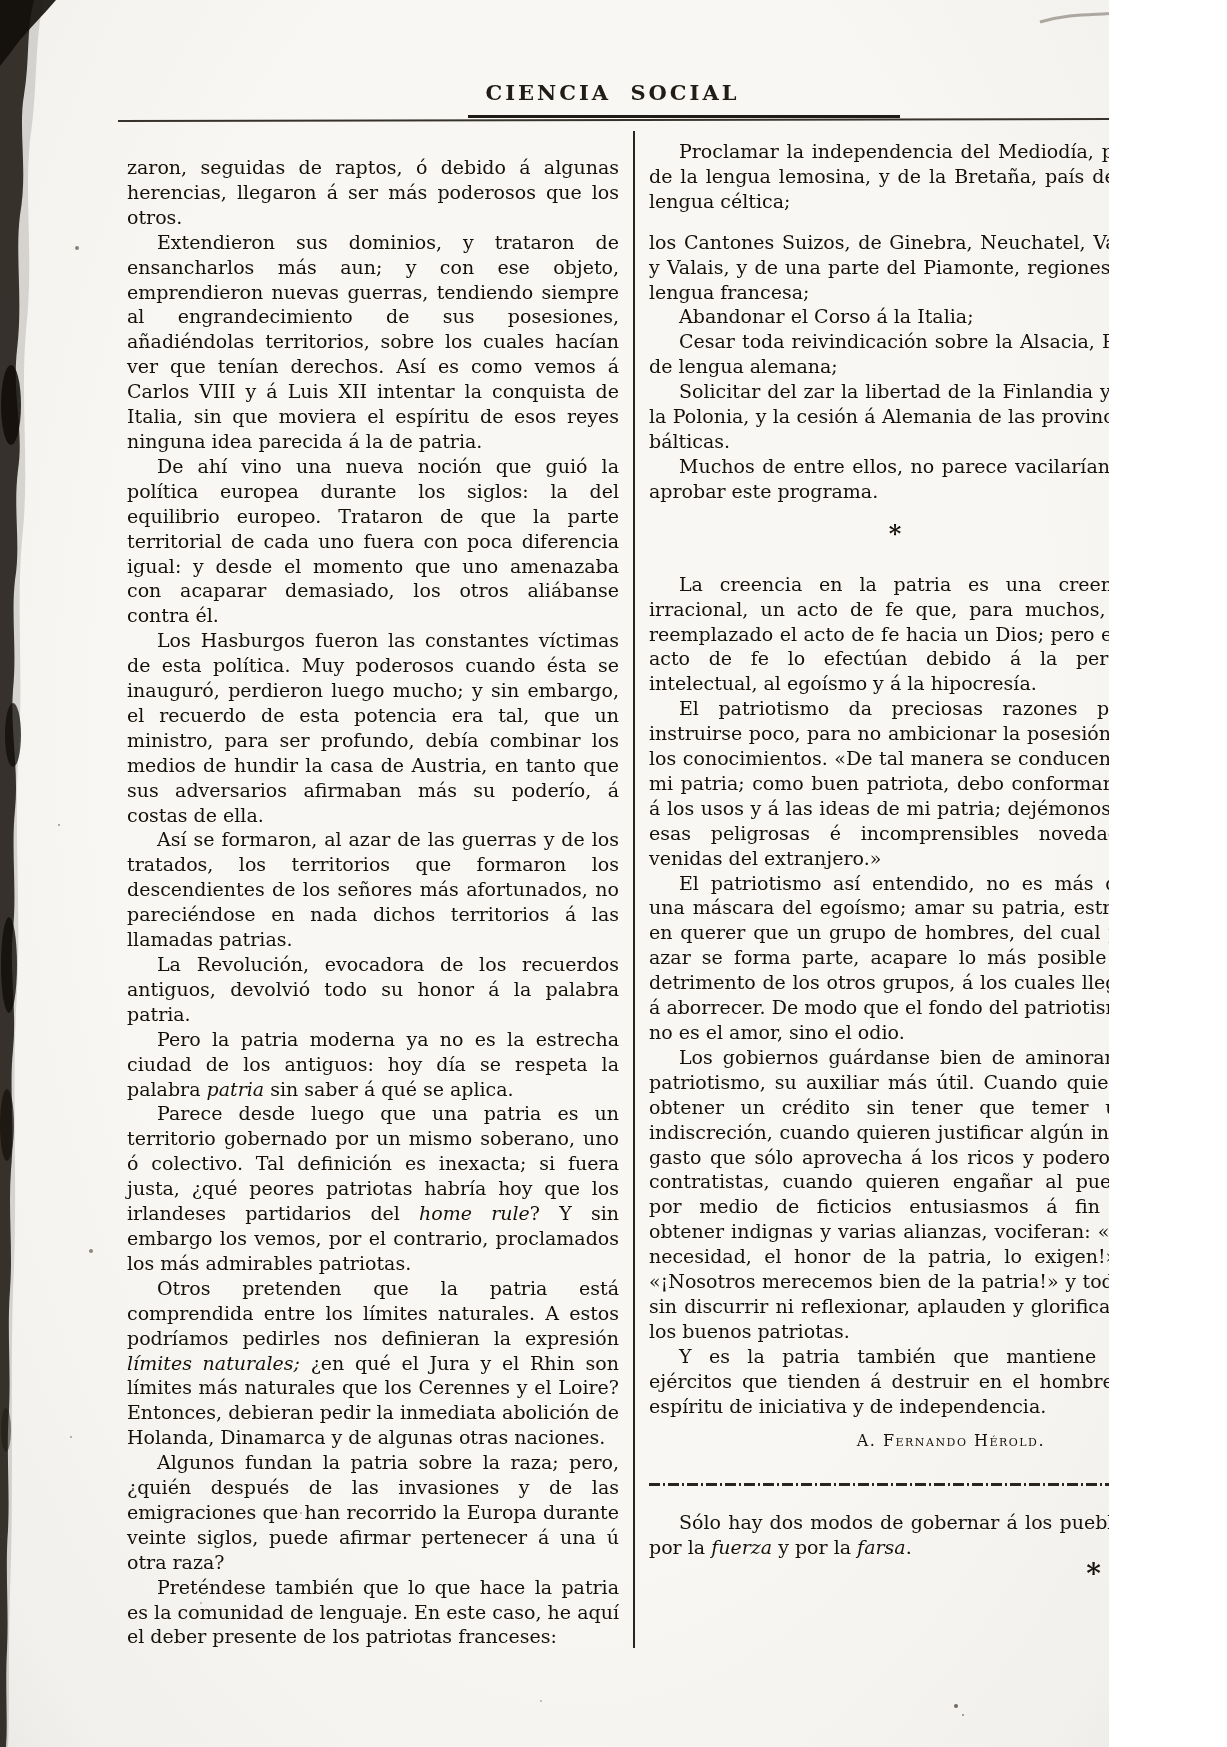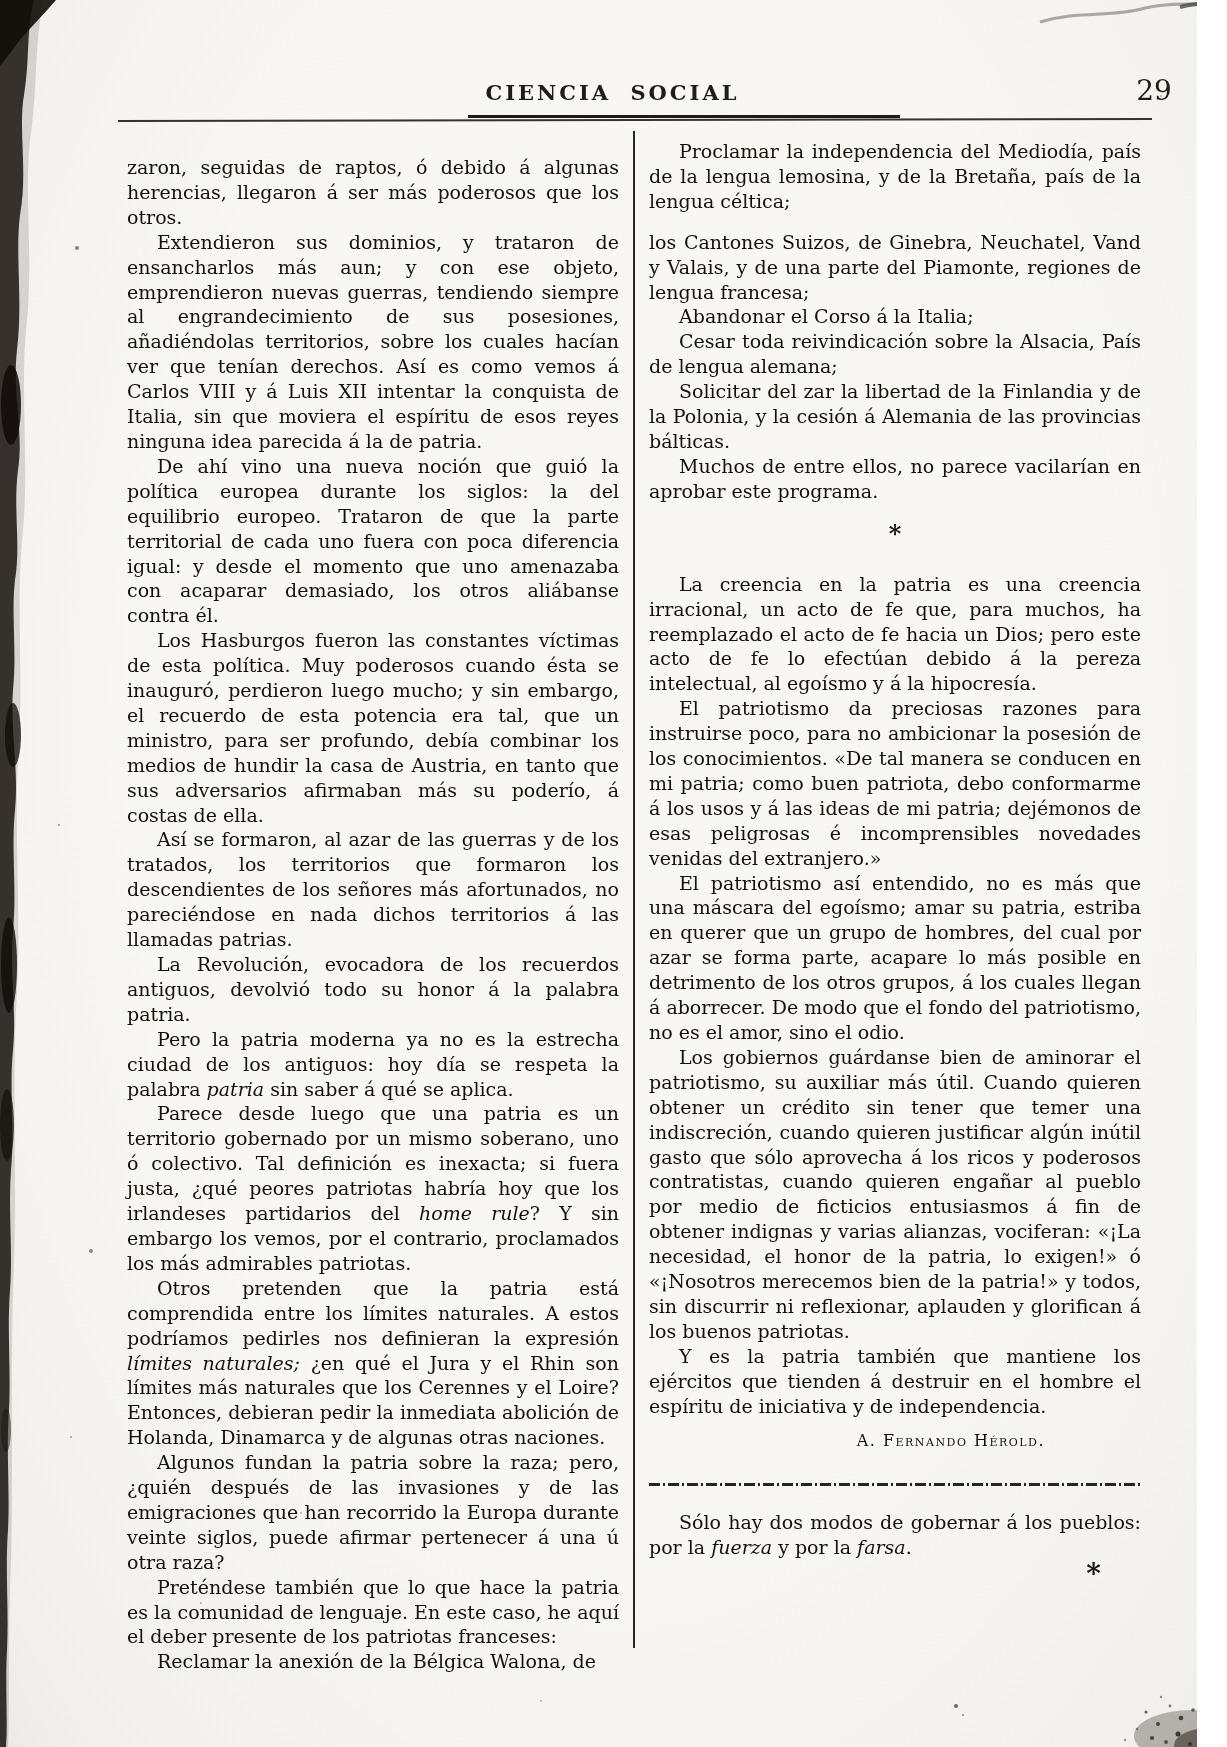--- a/index.html
+++ b/index.html
@@ -1,18 +1,18 @@
 <!DOCTYPE html>
 <html><head>
 <meta charset="utf-8">
 <style>
   html, body { margin:0; padding:0; }
   body { width:1227px; height:1747px; }
   .page {
-    position:relative; width:1197px; height:1747px; overflow:hidden;
+    position:relative; width:1109px; height:1747px; overflow:hidden;
     background: radial-gradient(ellipse at 52% 42%, #f8f7f3 55%, #f1f0ec 92%, #eceae6 100%);
     font-family:"DejaVu Serif", serif;
     color:#17120c;
   }
   .journal-title {
     position:absolute; top:80px; left:440px; width:345px;
     text-align:center; font-size:21px; font-weight:bold;
     letter-spacing:3px; word-spacing:9px; color:#211c16;
   }
   .page-number {
@@ -95,21 +95,20 @@
       <p class="para"><span>Extendieron sus dominios, y trataron de ensancharlos más aun; y con ese objeto, emprendieron nuevas guerras, tendiendo siempre al engrandecimiento de sus posesiones, añadiéndolas territorios, sobre los cuales hacían ver que tenían derechos. Así es como vemos á Carlos VIII y á Luis XII intentar la conquista de Italia, sin que moviera el espíritu de esos reyes ninguna idea parecida á la de patria.</span></p>
       <p class="para"><span>De ahí vino una nueva noción que guió la política europea durante los siglos: la del equilibrio europeo. Trataron de que la parte territorial de cada uno fuera con poca diferencia igual: y desde el momento que uno amenazaba con acaparar demasiado, los otros aliábanse contra él.</span></p>
       <p class="para"><span>Los Hasburgos fueron las constantes víctimas de esta política. Muy poderosos cuando ésta se inauguró, perdieron luego mucho; y sin embargo, el recuerdo de esta potencia era tal, que un ministro, para ser profundo, debía combinar los medios de hundir la casa de Austria, en tanto que sus adversarios afirmaban más su poderío, á costas de ella.</span></p>
       <p class="para"><span>Así se formaron, al azar de las guerras y de los tratados, los territorios que formaron los descendientes de los señores más afortunados, no pareciéndose en nada dichos territorios á las llamadas patrias.</span></p>
       <p class="para"><span>La Revolución, evocadora de los recuerdos antiguos, devolvió todo su honor á la palabra patria.</span></p>
       <p class="para"><span>Pero la patria moderna ya no es la estrecha ciudad de los antiguos: hoy día se respeta la palabra </span><em>patria</em><span> sin saber á qué se aplica.</span></p>
       <p class="para"><span>Parece desde luego que una patria es un territorio gobernado por un mismo soberano, uno ó colectivo. Tal definición es inexacta; si fuera justa, ¿qué peores patriotas habría hoy que los irlandeses partidarios del </span><em>home rule</em><span>? Y sin embargo los vemos, por el contrario, proclamados los más admirables patriotas.</span></p>
       <p class="para"><span>Otros pretenden que la patria está comprendida entre los límites naturales. A estos podríamos pedirles nos definieran la expresión </span><em>límites naturales;</em><span> ¿en qué el Jura y el Rhin son límites más naturales que los Cerennes y el Loire? Entonces, debieran pedir la inmediata abolición de Holanda, Dinamarca y de algunas otras naciones.</span></p>
       <p class="para"><span>Algunos fundan la patria sobre la raza; pero, ¿quién después de las invasiones y de las emigraciones que han recorrido la Europa durante veinte siglos, puede afirmar pertenecer á una ú otra raza?</span></p>
       <p class="para"><span>Preténdese también que lo que hace la patria es la comunidad de lenguaje. En este caso, he aquí el deber presente de los patriotas franceses:</span></p>
-      <p class="para"><span>Reclamar la anexión de la Bélgica Walona, de</span></p>
     </div>
   <div class="col col-right">
       <p class="para"><span>Proclamar la independencia del Mediodía, país de la lengua lemosina, y de la Bretaña, país de la lengua céltica;</span></p>
       <p class="para noindent"><span>los Cantones Suizos, de Ginebra, Neuchatel, Vand y Valais, y de una parte del Piamonte, regiones de lengua francesa;</span></p>
       <p class="para"><span>Abandonar el Corso á la Italia;</span></p>
       <p class="para"><span>Cesar toda reivindicación sobre la Alsacia, País de lengua alemana;</span></p>
       <p class="para"><span>Solicitar del zar la libertad de la Finlandia y de la Polonia, y la cesión á Alemania de las provincias bálticas.</span></p>
       <p class="para"><span>Muchos de entre ellos, no parece vacilarían en aprobar este programa.</span></p>
       <div class="star-sep">*</div>
       <p class="para"><span>La creencia en la patria es una creencia irracional, un acto de fe que, para muchos, ha reemplazado el acto de fe hacia un Dios; pero este acto de fe lo efectúan debido á la pereza intelectual, al egoísmo y á la hipocresía.</span></p>

